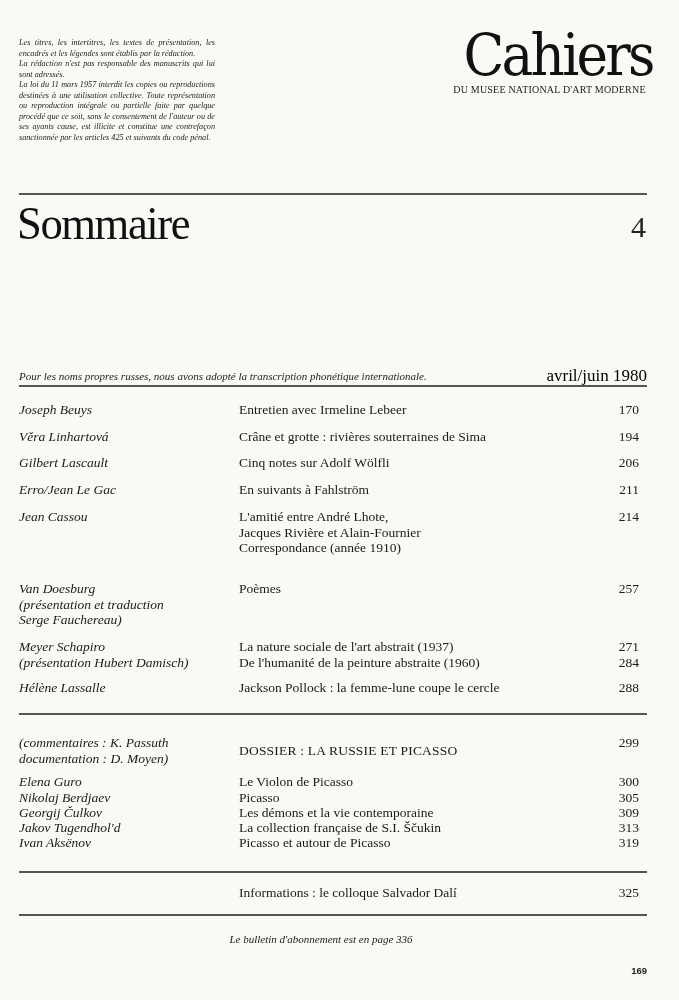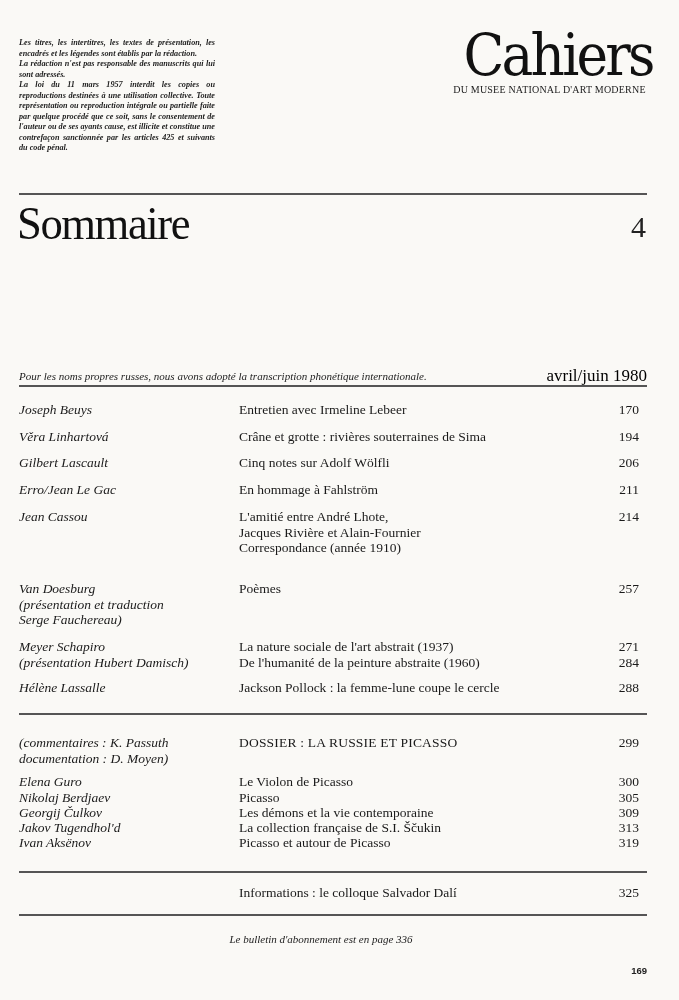--- a/index.html
+++ b/index.html
@@ -5,21 +5,21 @@
     html, body { margin: 0; padding: 0; }
     body {
       width: 679px; height: 1000px; background: #faf9f6;
       position: relative; overflow: hidden;
       font-family: "Liberation Serif", "DejaVu Serif", serif;
       color: #1a1a1a;
     }
     .notice {
       position: absolute; left: 19px; top: 38px; width: 196px;
       font-style: italic; font-size: 8.2px; line-height: 10.5px;
-      text-align: justify; color: #222; font-weight: bold;
+      text-align: justify; color: #222;
     }
     .notice p { margin: 0; }
     .mast {
       position: absolute; left: 447px; top: 24px; width: 205px; text-align: center;
     }
     .mast-title {
       font-family: "DejaVu Serif", serif; font-size: 58px; letter-spacing: -3px;
       line-height: 62px; font-weight: normal; color: #111;
       transform: scaleX(0.92); transform-origin: right;
     }
@@ -33,21 +33,21 @@
     }
     .issue-num { position: absolute; right: 33px; top: 210px; font-size: 30px; color: #222; }
     .translit {
       position: absolute; left: 19px; top: 370px; font-style: italic; font-size: 11px; color: #222;
     }
     .date { position: absolute; right: 32px; top: 366px; font-size: 17px; color: #000000; }
     .row { position: absolute; left: 0; width: 679px; font-size: 13.5px; line-height: 15.5px; }
     .author { position: absolute; left: 19px; width: 210px; font-style: italic; }
     .title { position: absolute; left: 239px; width: 360px; }
     .page { position: absolute; right: 40px; text-align: right; }
-    .dossier { letter-spacing: 0.2px; }
+    .dossier { letter-spacing: 0.2px; margin-top: 8px; }
     .footer-note {
       position: absolute; left: 0; width: 679px; top: 933px; text-align: center;
       font-style: italic; font-size: 11px; color: #222;
       padding-right: 37px; box-sizing: border-box;
     }
     .folio {
       position: absolute; right: 32px; top: 965px; font-family: "Liberation Sans", sans-serif;
       font-weight: bold; font-size: 9.5px; color: #222;
     }
   </style>
@@ -84,21 +84,21 @@
   <div class="title">Crâne et grotte : rivières souterraines de Sima</div>
   <div class="page">194</div>
 </div>
 <div class="row" style="top:455px">
   <div class="author">Gilbert Lascault</div>
   <div class="title">Cinq notes sur Adolf Wölfli</div>
   <div class="page">206</div>
 </div>
 <div class="row" style="top:482px">
   <div class="author">Erro/Jean Le Gac</div>
-  <div class="title">En hommage à Fahlström</div>
+  <div class="title">En suivants à Fahlström</div>
   <div class="page">211</div>
 </div>
 <div class="row" style="top:509px">
   <div class="author">Jean Cassou</div>
   <div class="title">
     <div>L'amitié entre André Lhote,</div>
     <div>Jacques Rivière et Alain-Fournier</div>
     <div>Correspondance (année 1910)</div>
   </div>
   <div class="page">214</div>

